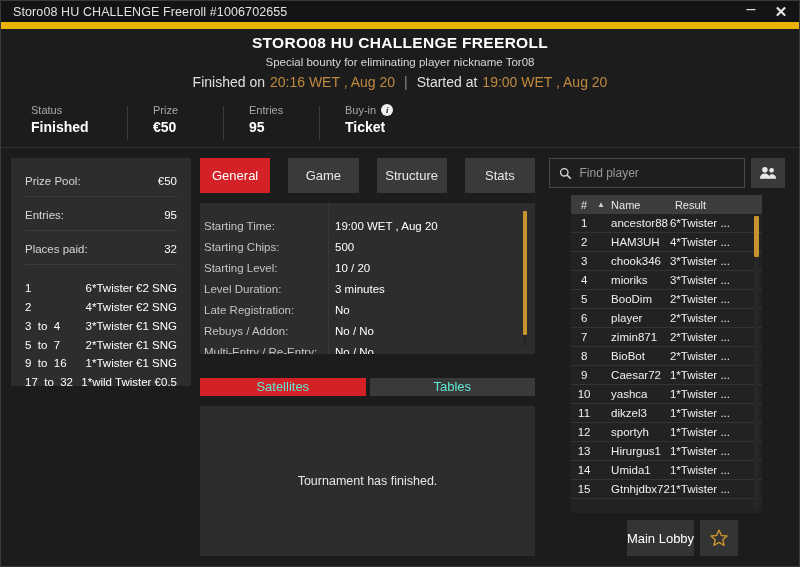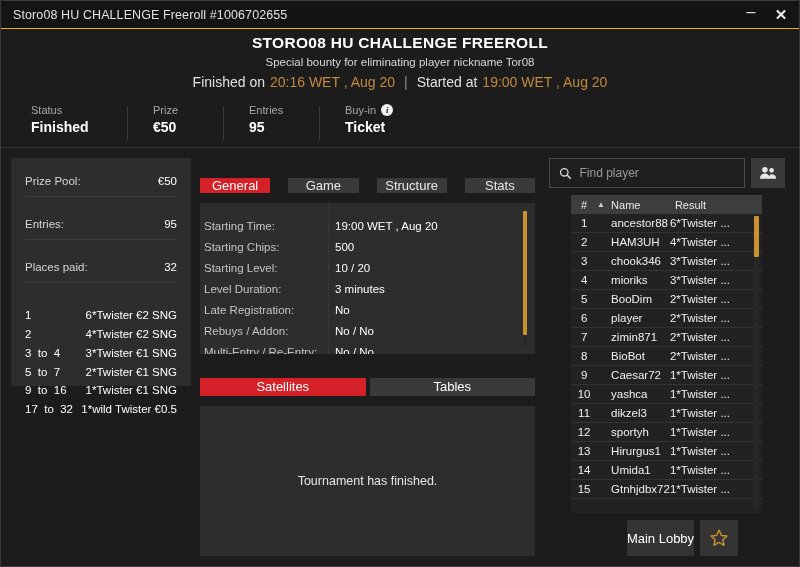--- a/index.html
+++ b/index.html
@@ -16,21 +16,21 @@
     display: flex; flex-direction: column;
     position: relative;
   }
 
   
   .titlebar {
     height: 28px; flex: 0 0 28px;
     background: #141414;
     display: flex; align-items: center;
     padding: 0 8px 0 12px;
-    border-bottom: 1px solid #eab308;
+    border-bottom: 7px solid #eab308;
   }
   .titlebar-text {
     font-size: 12.5px; color: #e2e2e2;
     letter-spacing: 0.1px; flex: 1;
     white-space: nowrap;
   }
   .win-btns { display: flex; align-items: center; gap: 10px; }
   .win-btn {
     color: #e8e8e8; font-size: 15px; line-height: 1;
     width: 20px; height: 20px;
@@ -109,33 +109,33 @@
   .prize-panel {
     background: #2d2d2d; height: 228px;
     padding: 12px 14px 10px 14px;
     display: flex; flex-direction: column;
   }
   .prize-row {
     display: flex; justify-content: space-between; align-items: center;
     font-size: 11.5px; color: #d6d6d6;
     padding: 5px 0 9px 0;
     border-bottom: 1px solid #3d3d3d;
-    margin-bottom: 16px;
+    margin-bottom: 7px;
   }
   .prize-row .val { color: #ffffff; }
   .payouts { margin-top: 9px; display: flex; flex-direction: column; gap: 3px; }
   .payout-row {
     display: flex; font-size: 11.5px; color: #ffffff;
     line-height: 1.38;
   }
   .payout-place { width: 66px; white-space: pre; }
   .payout-prize { flex: 1; text-align: right; white-space: nowrap; }
 
   
-  .tabs { display: flex; gap: 18px; height: 35px; flex: 0 0 35px; align-items: flex-end; }
+  .tabs { display: flex; gap: 18px; height: 35px; flex: 0 0 35px; }
   .tab {
     flex: 1; background: #3a3a3a; color: #e8e8e8;
     font-size: 13px;
     display: flex; align-items: center; justify-content: center;
     cursor: pointer; user-select: none;
   }
   .tab.active { background: #d42027; color: #ffffff; }
 
   
   .info-panel {
@@ -164,21 +164,21 @@
   }
   .vscroll-thumb {
     position: absolute; left: 0; width: 4px;
     background: #c8922f; border-radius: 1px;
     cursor: pointer;
   }
 
   
   .sat-tabs { display: flex; gap: 4px; height: 32px; flex: 0 0 32px; }
   .sat-tab {
-    flex: 1; font-size: 13px; color: #ffffff;
+    flex: 1; font-size: 13px; color: #5eead4;
     background: #3a3a3a;
     display: flex; align-items: center; justify-content: center;
     cursor: pointer; user-select: none; margin-top: 14px;
   }
   .sat-tab.active { background: #d42027; }
   .sat-body {
     background: #2d2d2d; flex: 1;
     display: flex; align-items: center; justify-content: center;
     font-size: 12.5px; color: #e6e6e6;
     min-height: 0;

